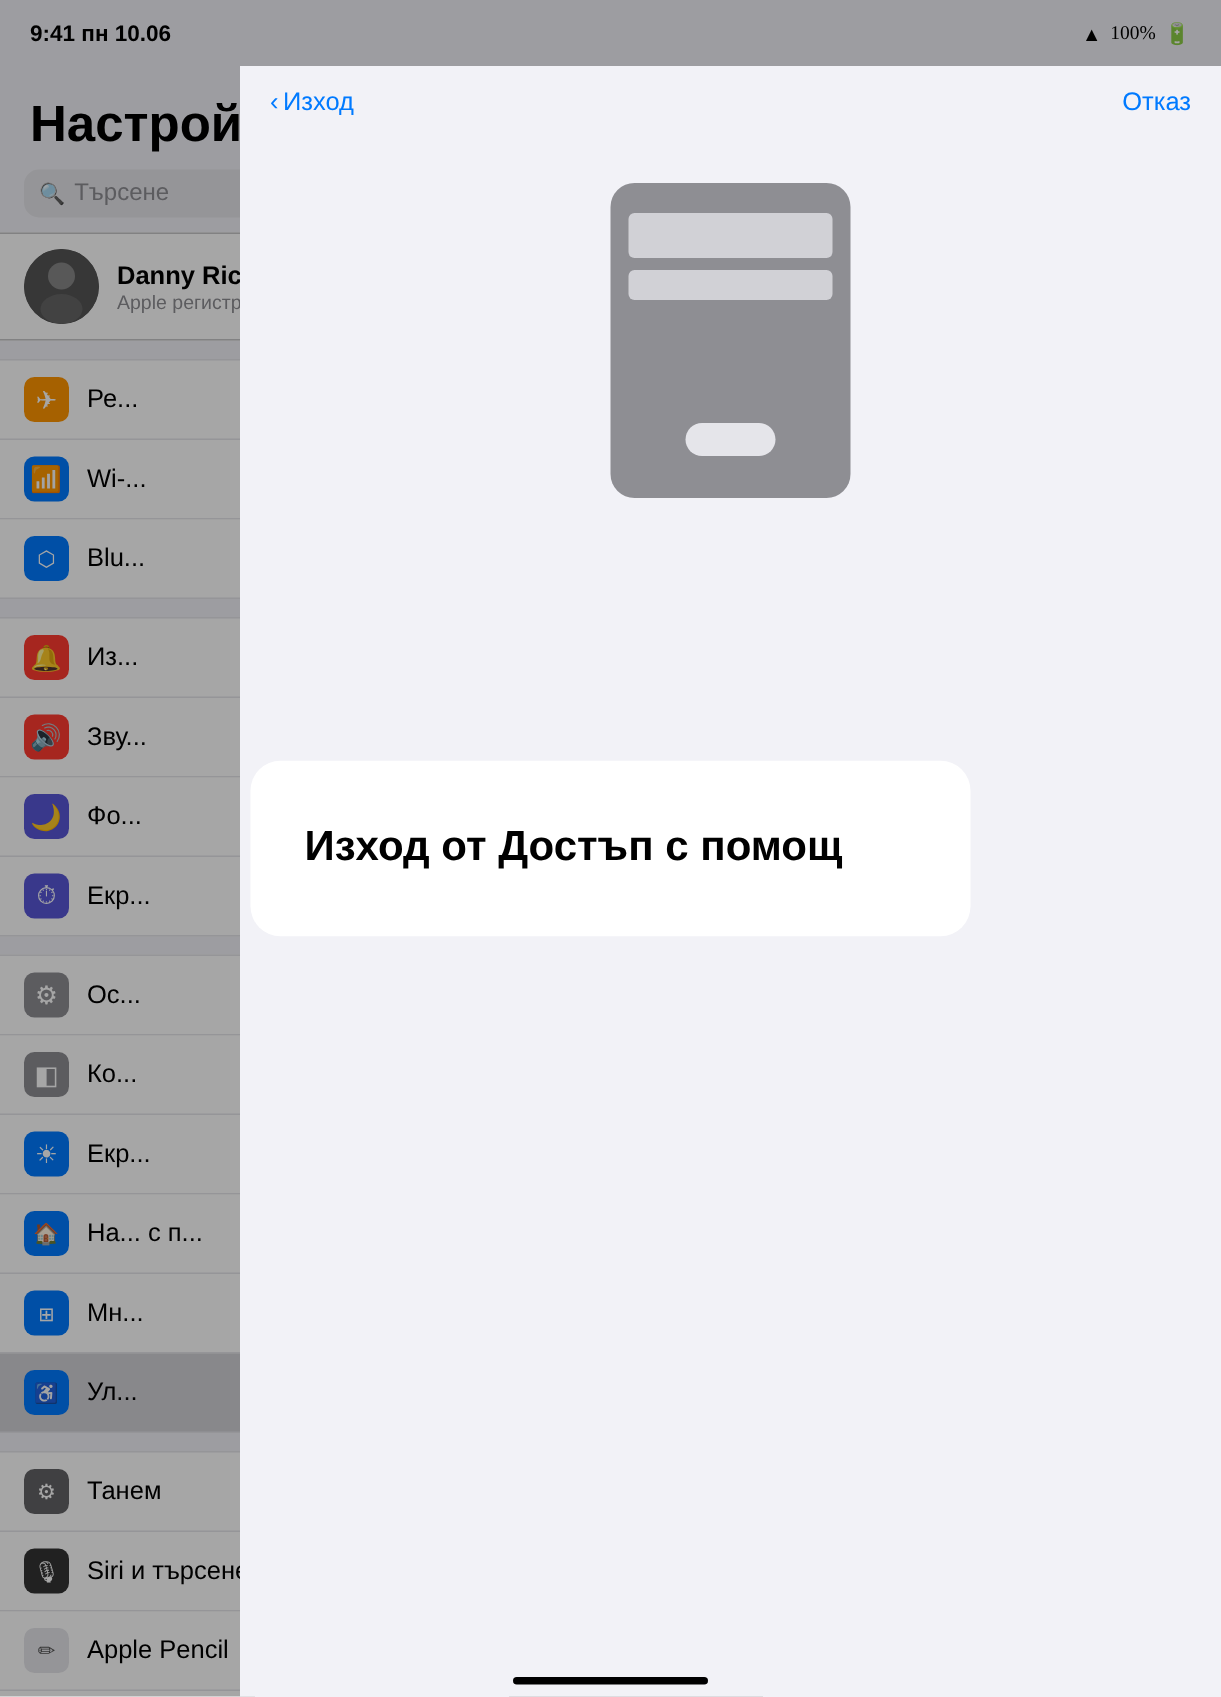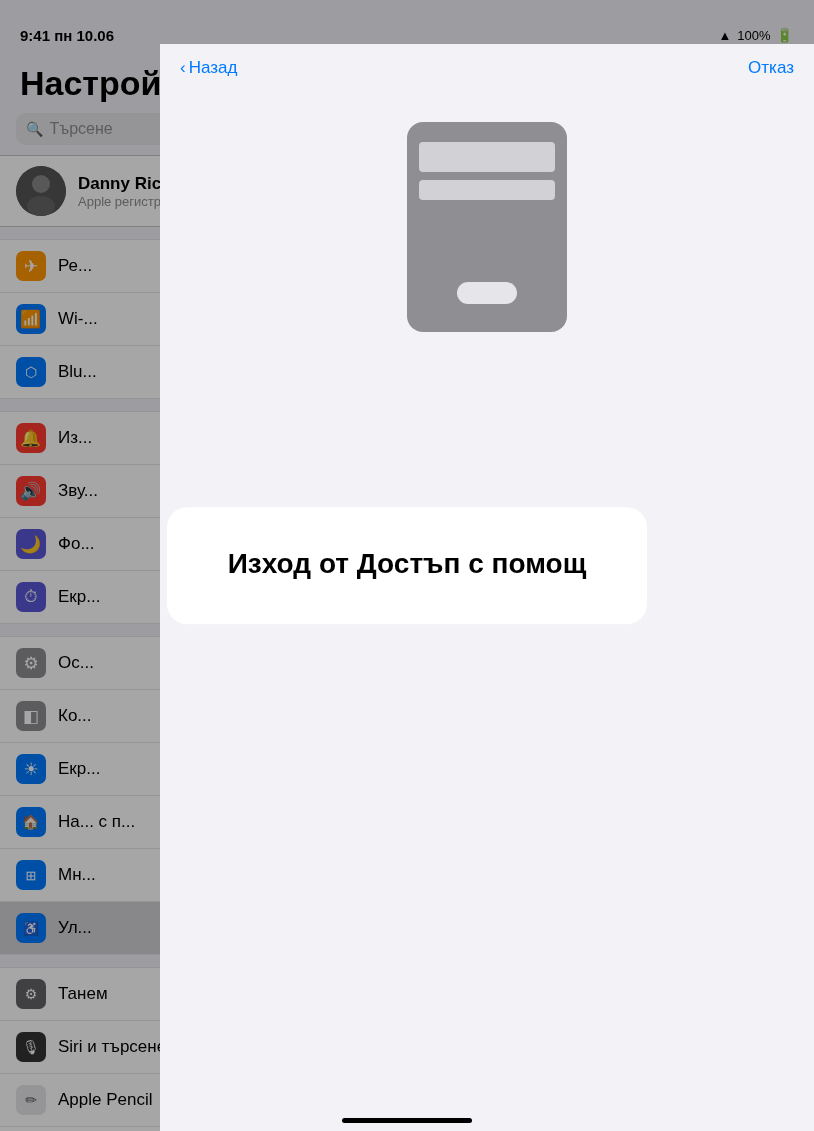--- a/index.html
+++ b/index.html
@@ -8,21 +8,21 @@
       height: 1131px;
       overflow: hidden;
       font-family: -apple-system, 'SF Pro Display', 'Helvetica Neue', Arial, sans-serif;
       background: #f2f2f7;
       position: relative;
     }
 
     
     .status-bar {
       position: absolute;
-      top: 13px; left: 0; right: 0;
+      top: 0; left: 0; right: 0;
       height: 44px;
       display: flex;
       align-items: center;
       justify-content: space-between;
       padding: 0 20px;
       z-index: 100;
       background: transparent;
       border-radius: 19px;
     }
     .status-time {
@@ -35,20 +35,21 @@
       align-items: center;
       gap: 6px;
     }
     .wifi-icon, .battery-icon {
       font-size: 13px;
       color: #000;
     }
     .battery-text {
       font-size: 13px;
       color: #000;
+      font-family: Liberation Serif, serif;
     }
 
     
     .main-layout {
       position: absolute;
       top: 44px;
       left: 0; right: 0; bottom: 0;
       display: flex;
     }
 
@@ -317,21 +318,20 @@
       position: absolute;
       left: 50%;
       top: 50%;
       transform: translate(-50%, -50%);
       width: 480px;
       background: #fff;
       border-radius: 20px;
       z-index: 300;
       padding: 40px 36px 30px 36px;
       display: flex;
-      flex-direction: column;
       align-items: center;
       text-align: center;
     }
     .exit-modal-title {
       font-size: 28px;
       font-weight: 700;
       color: #000;
       margin-bottom: 14px;
       line-height: 1.2;
     }
@@ -505,21 +505,21 @@
     </div>
   </div>
 </div>
 
 <div class="modal-overlay"></div>
 
 <div class="setup-sheet">
   <div class="setup-nav">
     <div class="setup-back">
       <span>‹</span>
-      <span>Назад</span>
+      <span>Изход</span>
     </div>
     <div class="setup-cancel">Отказ</div>
   </div>
   <div class="setup-content">
 
     <div class="ipad-mockup">
       <div class="ipad-screen-top"></div>
       <div class="ipad-screen-mid"></div>
       <div class="ipad-screen-bottom"></div>
     </div>

